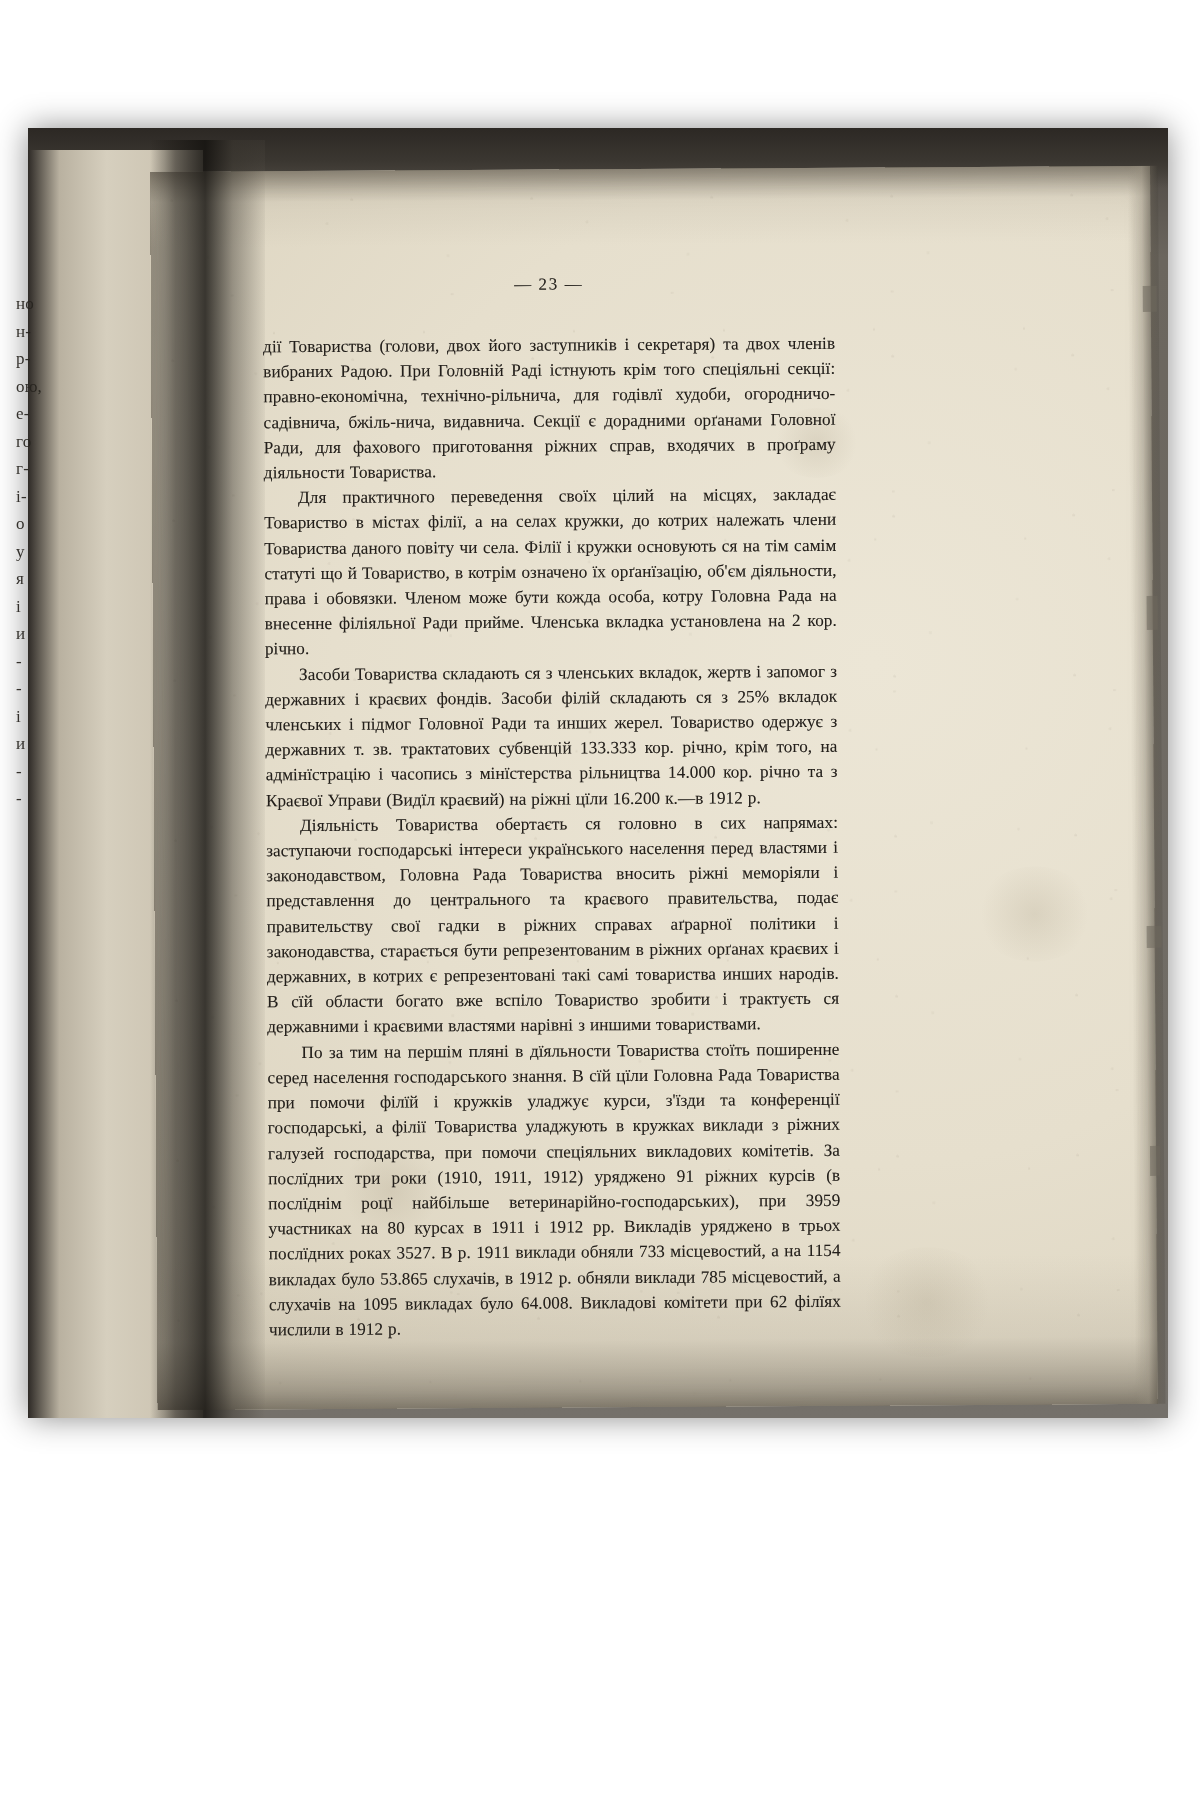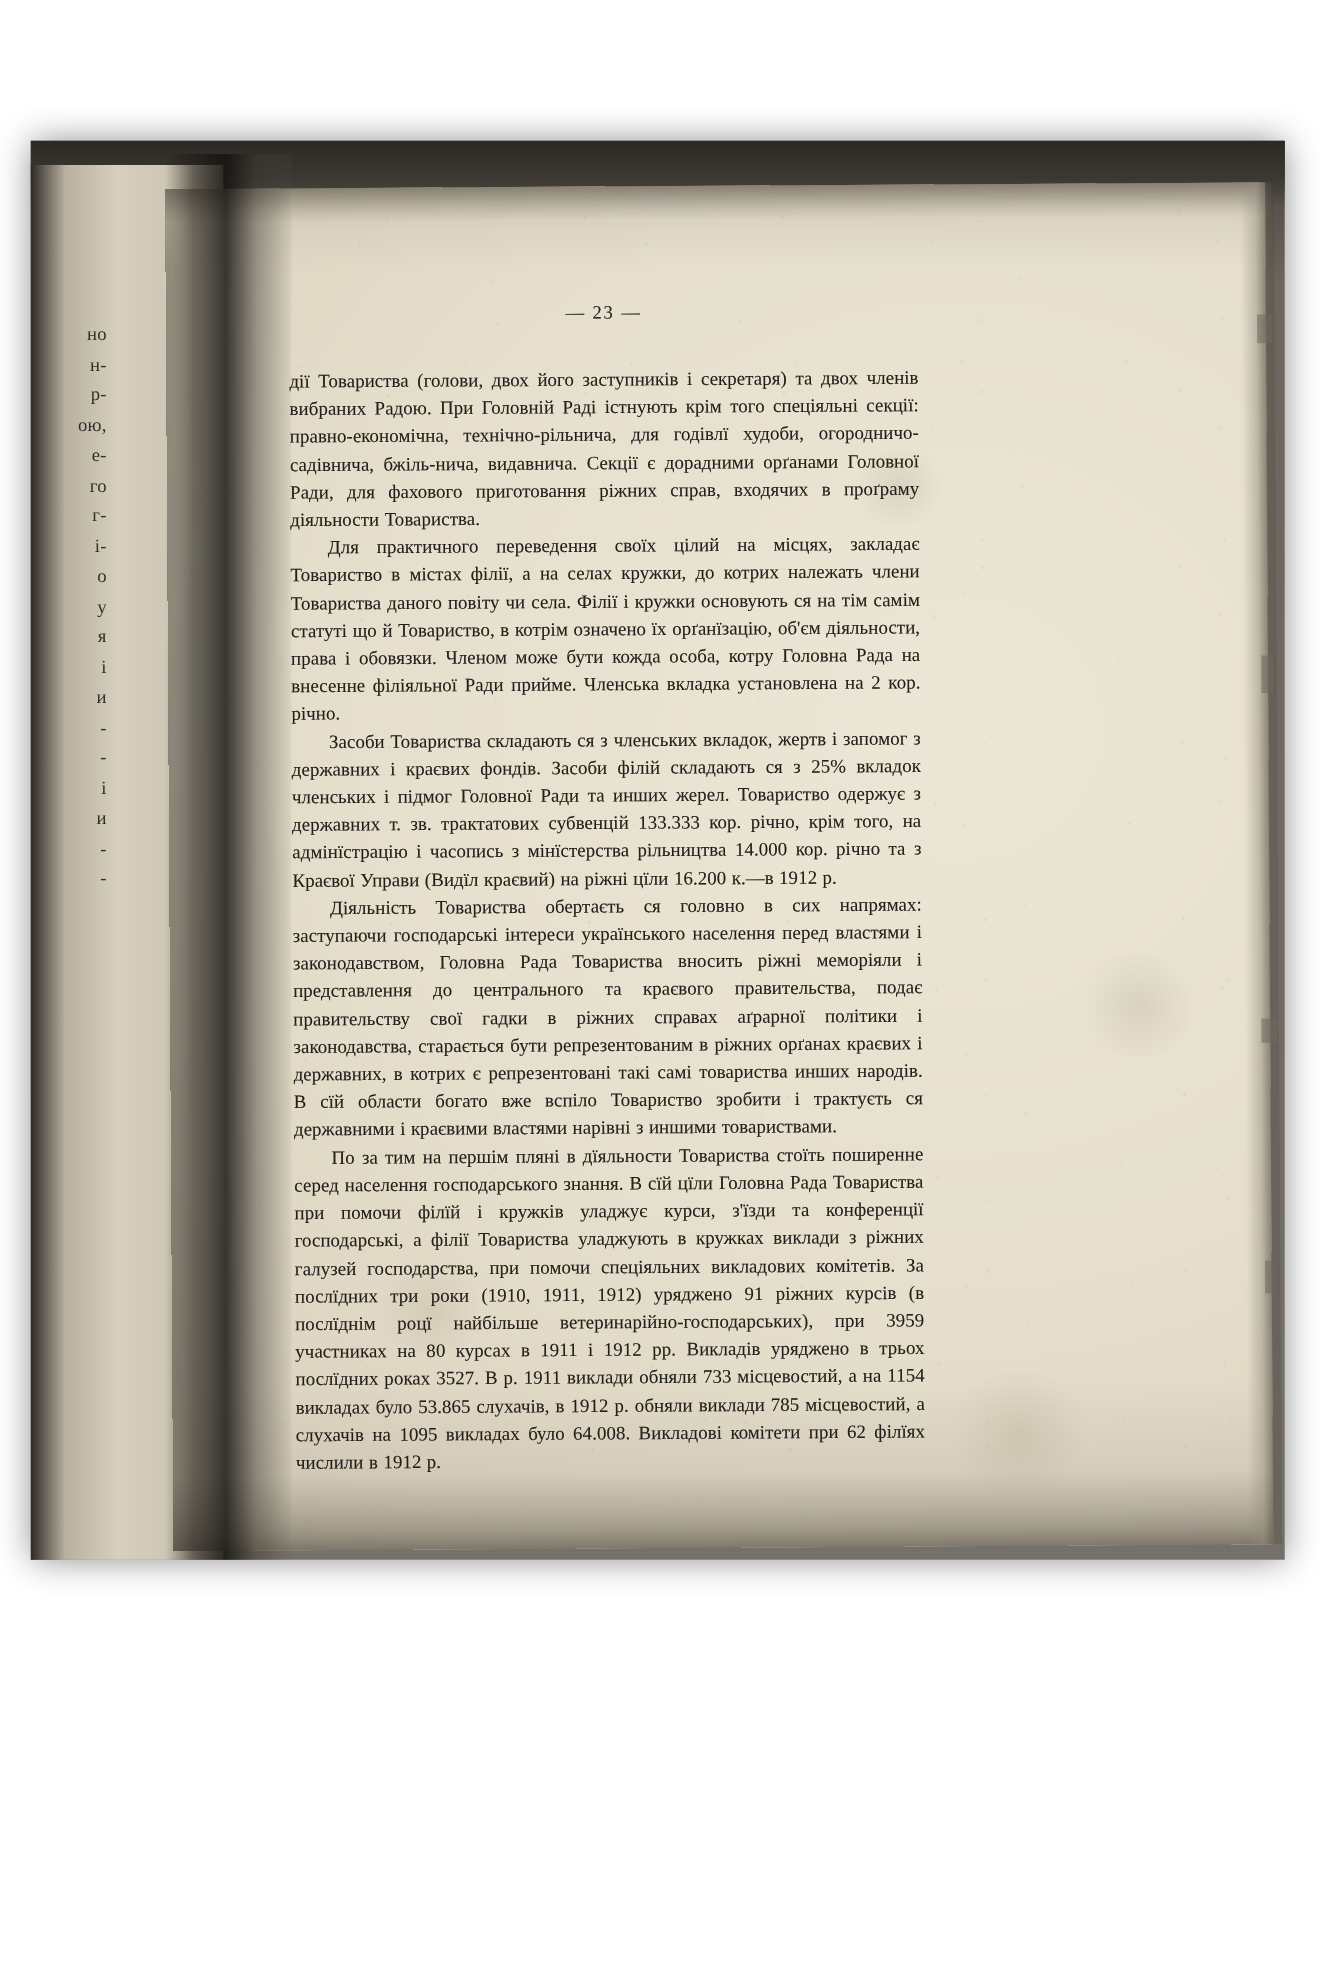--- a/index.html
+++ b/index.html
@@ -49,28 +49,28 @@
   .left-page {
     position: absolute;
     left: 28px;
     top: 150px;
     width: 175px;
     height: 1268px;
     background: linear-gradient(90deg, #2e2a26 0%, #b9b1a0 18%, #d6cfbe 45%, #cdc5b3 78%, #9b9486 100%);
   }
   .left-page-text {
     position: absolute;
-    left: 41px;
+    left: 16px;
     top: 290px;
     width: 56px;
     color: #26231e;
     font-size: 17px;
     line-height: 27.5px;
     letter-spacing: 0.2px;
-    text-align: right;
+    text-align: left;
     opacity: 0.92;
   }
   .left-page-text div { white-space: nowrap; }
 
   
   .gutter {
     position: absolute;
     left: 150px;
     top: 140px;
     width: 115px;

